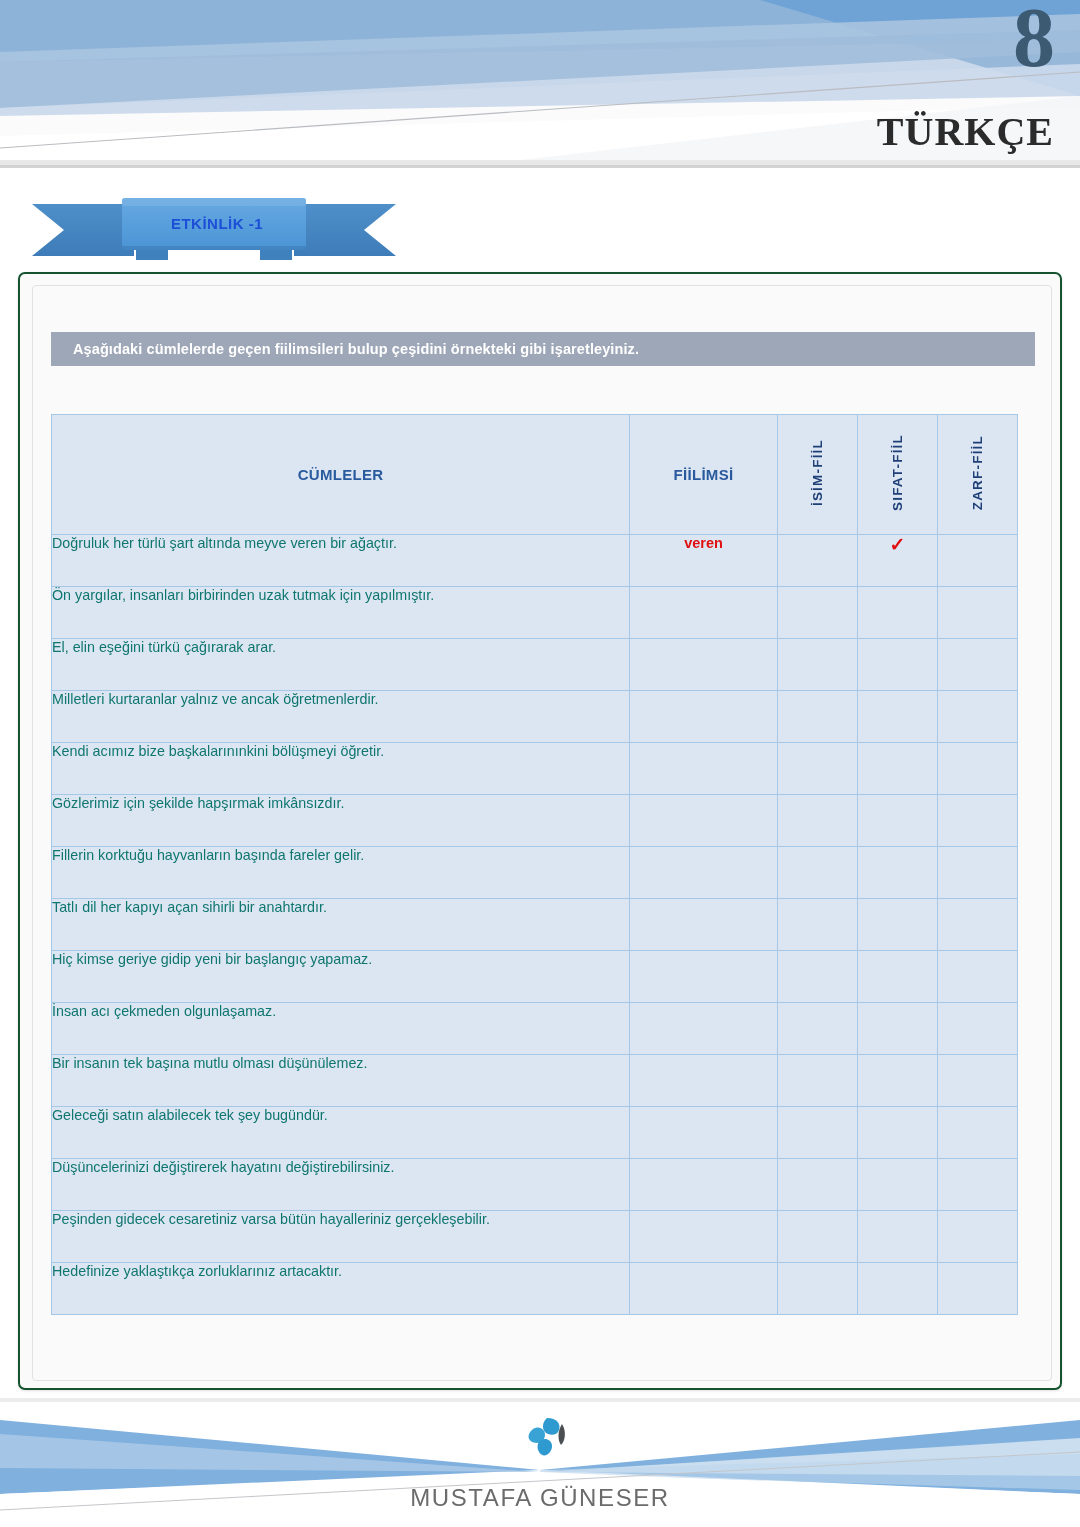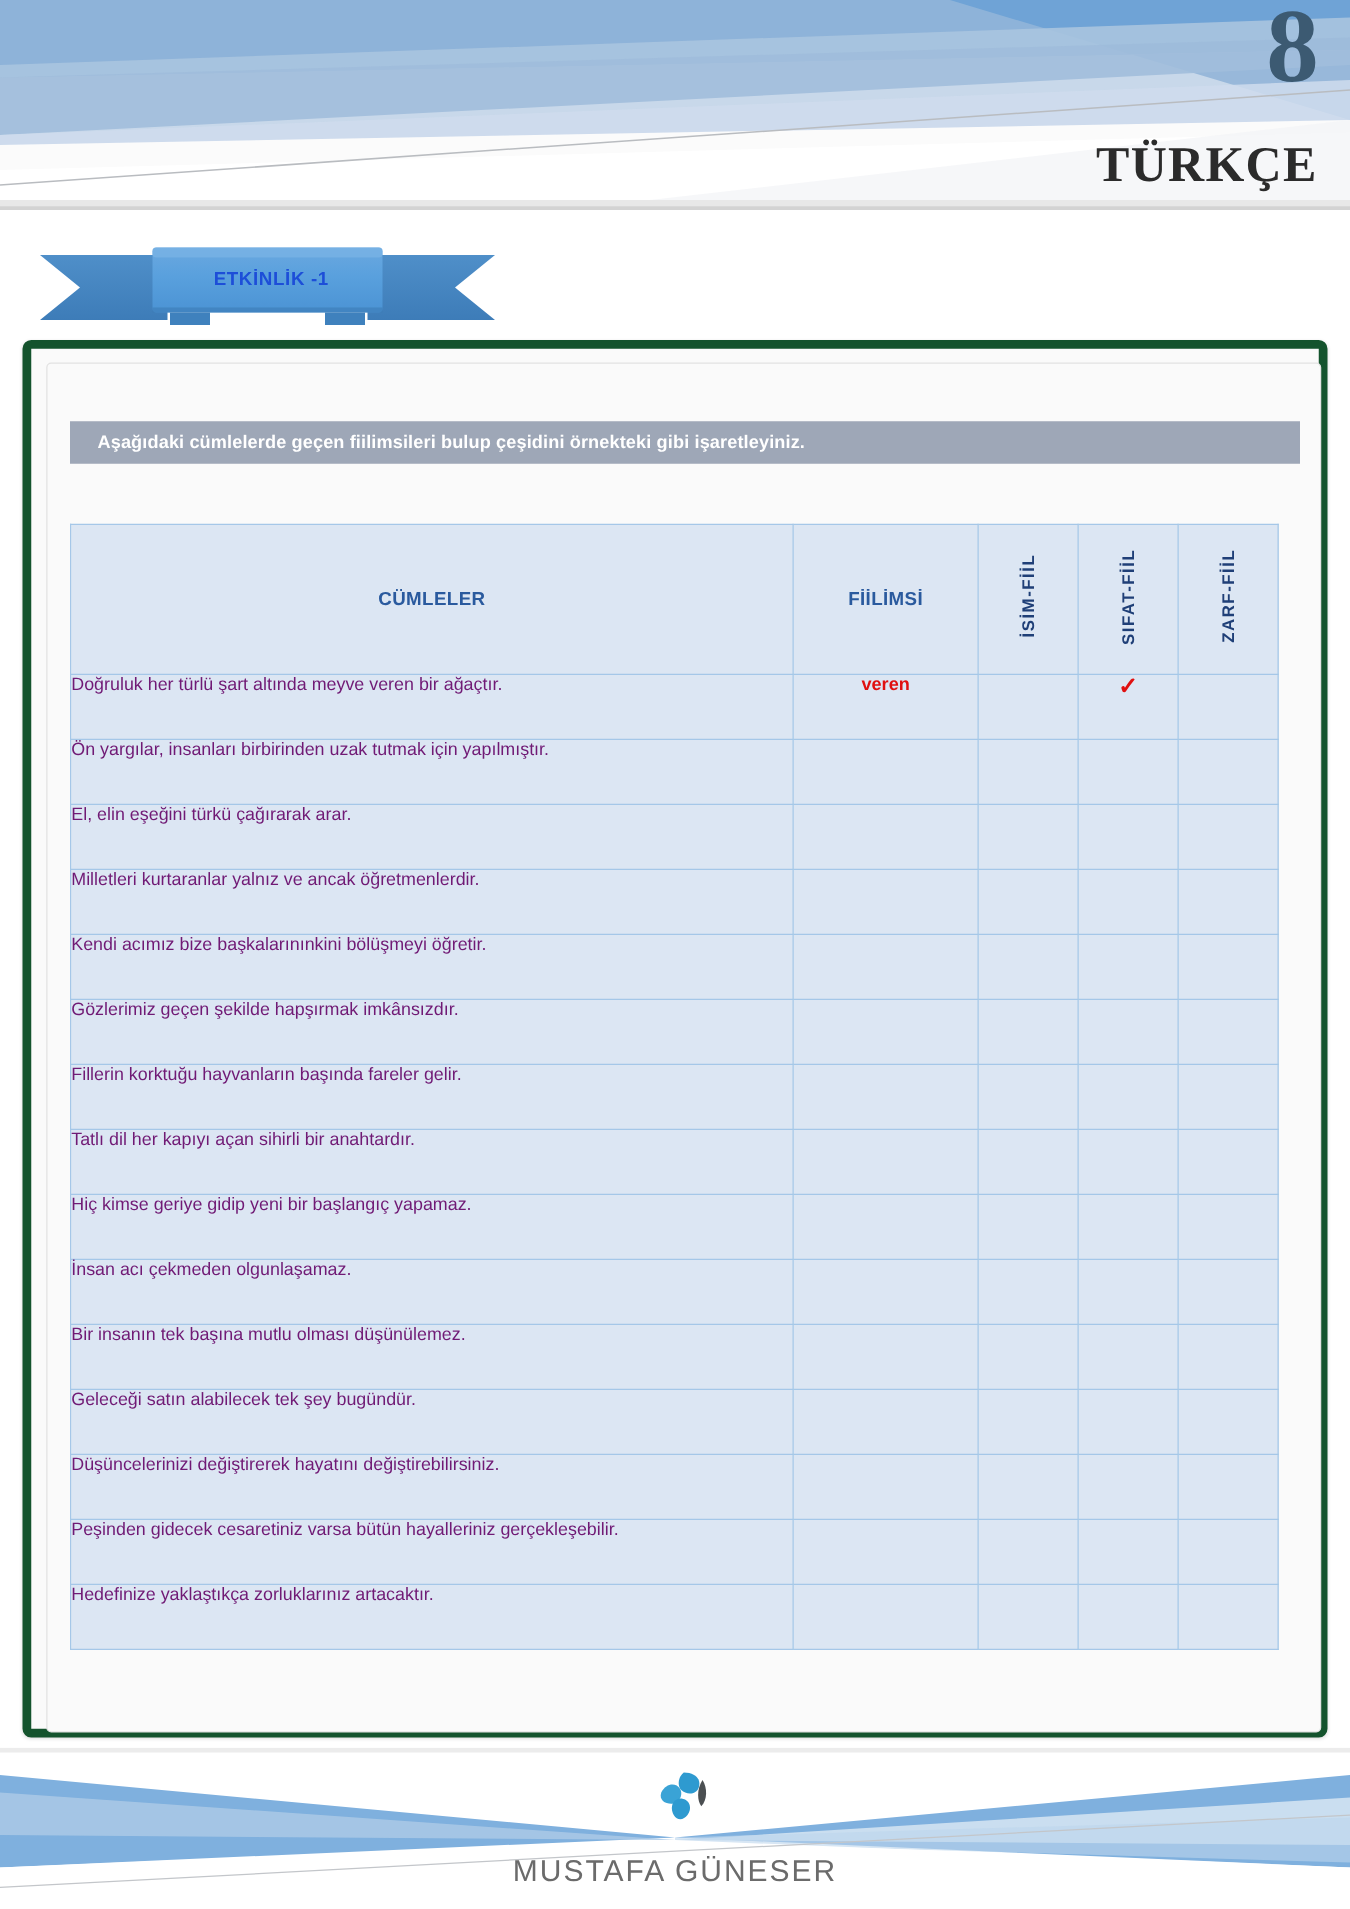--- a/index.html
+++ b/index.html
@@ -36,21 +36,21 @@
     letter-spacing: 0.5px;
     padding-left: 6px; padding-bottom: 4px;
     z-index: 3;
   }
 
   
   .card-outer {
     position: absolute; left: 18px; top: 272px;
     width: 1044px; height: 1118px;
     background: #fafafa;
-    border: 7px solid #14532d;
+    border: 2px solid #14532d;
     border-radius: 7px;
     box-shadow: 0 1px 3px rgba(0,0,0,0.13);
   }
   .card-inner {
     position: absolute; left: 12px; top: 11px;
     width: 1020px; height: 1096px;
     background: #fafafa;
     border: 1px solid #e2e2e2;
     border-radius: 4px;
   }
@@ -86,21 +86,21 @@
     color: #1f3f77; font-size: 13.5px; font-weight: bold;
     writing-mode: vertical-rl; transform: rotate(180deg);
     white-space: nowrap; letter-spacing: 1.2px;
     display: inline-block;
   }
   .rot-cell { text-align: center; vertical-align: bottom; padding-bottom: 6px; }
 
   .body-row td { height: 52px; vertical-align: top; }
   .sent-cell {
     padding: 7px 8px 0 9px;
-    font-size: 14.3px; color: #701a75; line-height: 1.2;
+    font-size: 14.3px; color: #0f766e; line-height: 1.2;
   }
   .fiil-cell {
     text-align: center; padding-top: 8px;
     font-size: 14.5px; font-weight: bold; color: #e01010;
   }
   .mark-cell { text-align: center; padding-top: 6px; }
   .check { color: #e01010; font-size: 19px; font-weight: bold; line-height: 1; }
 
   
   .footer { position: absolute; left: 0; top: 1398px; width: 1080px; height: 129px; overflow: hidden; background: #fff; padding-left: 31px; }
@@ -225,21 +225,21 @@
                 <td class="mark-cell"></td>
               </tr>
               <tr class="body-row">
                 <td class="sent-cell">Kendi acımız bize başkalarınınkini bölüşmeyi öğretir.</td>
                 <td class="fiil-cell"></td>
                 <td class="mark-cell"></td>
                 <td class="mark-cell"></td>
                 <td class="mark-cell"></td>
               </tr>
               <tr class="body-row">
-                <td class="sent-cell">Gözlerimiz geçen şekilde hapşırmak imkânsızdır.</td>
+                <td class="sent-cell">Gözlerimiz için şekilde hapşırmak imkânsızdır.</td>
                 <td class="fiil-cell"></td>
                 <td class="mark-cell"></td>
                 <td class="mark-cell"></td>
                 <td class="mark-cell"></td>
               </tr>
               <tr class="body-row">
                 <td class="sent-cell">Fillerin korktuğu hayvanların başında fareler gelir.</td>
                 <td class="fiil-cell"></td>
                 <td class="mark-cell"></td>
                 <td class="mark-cell"></td>

